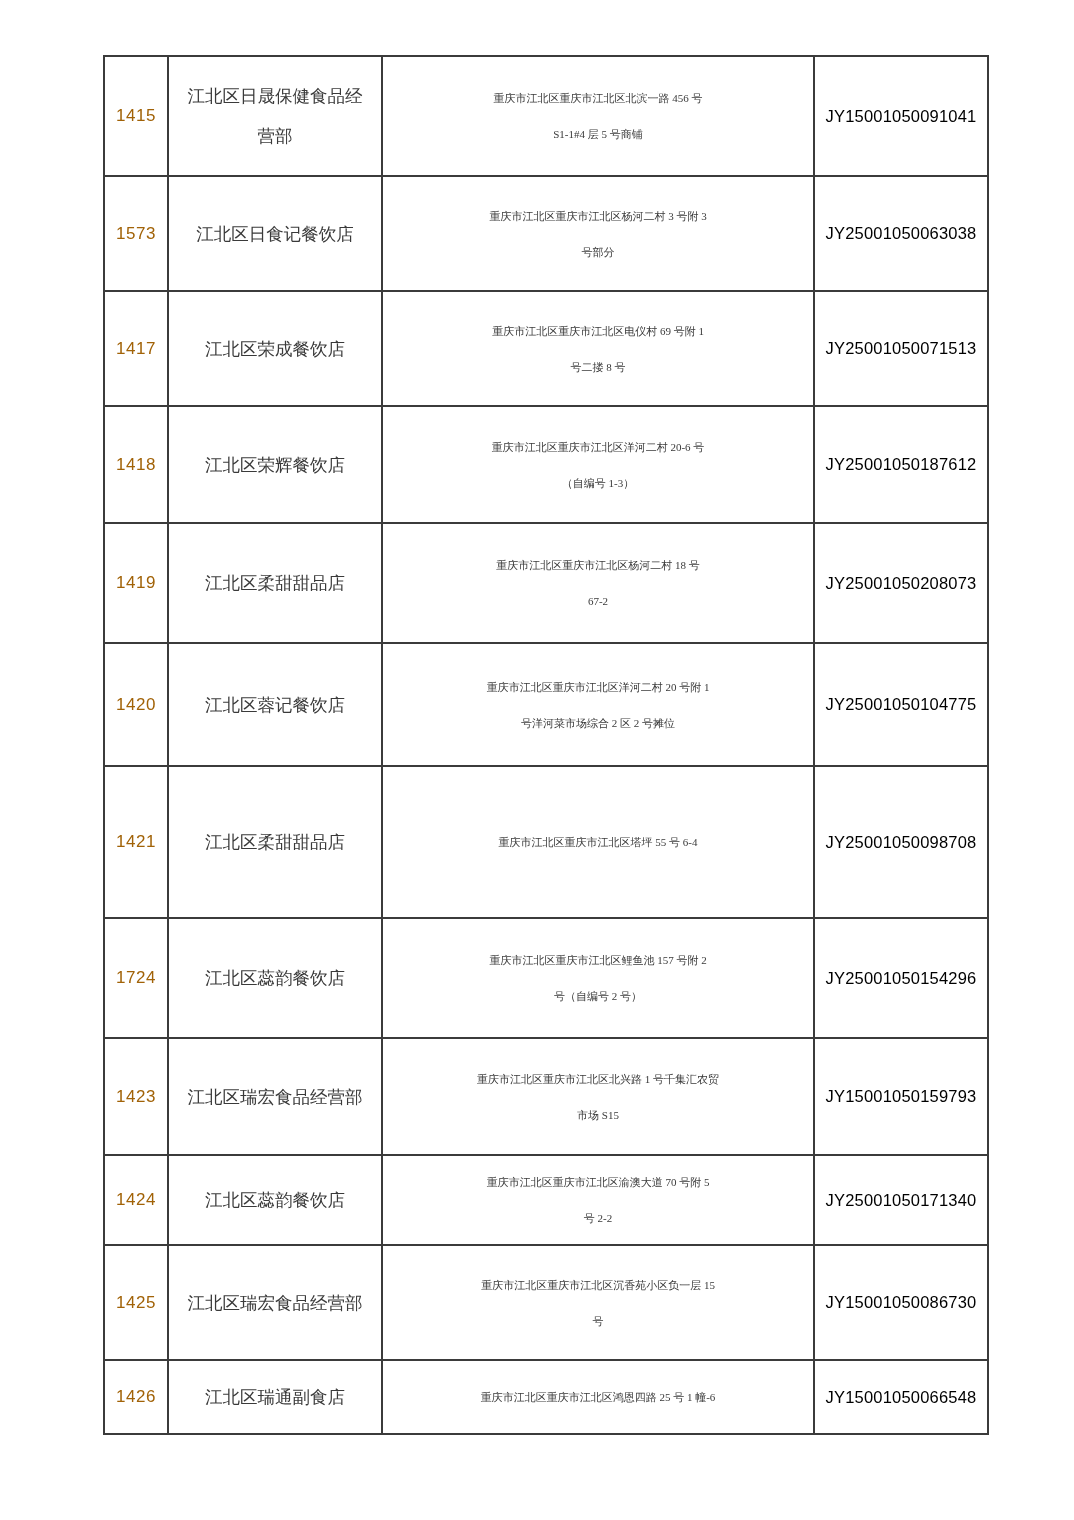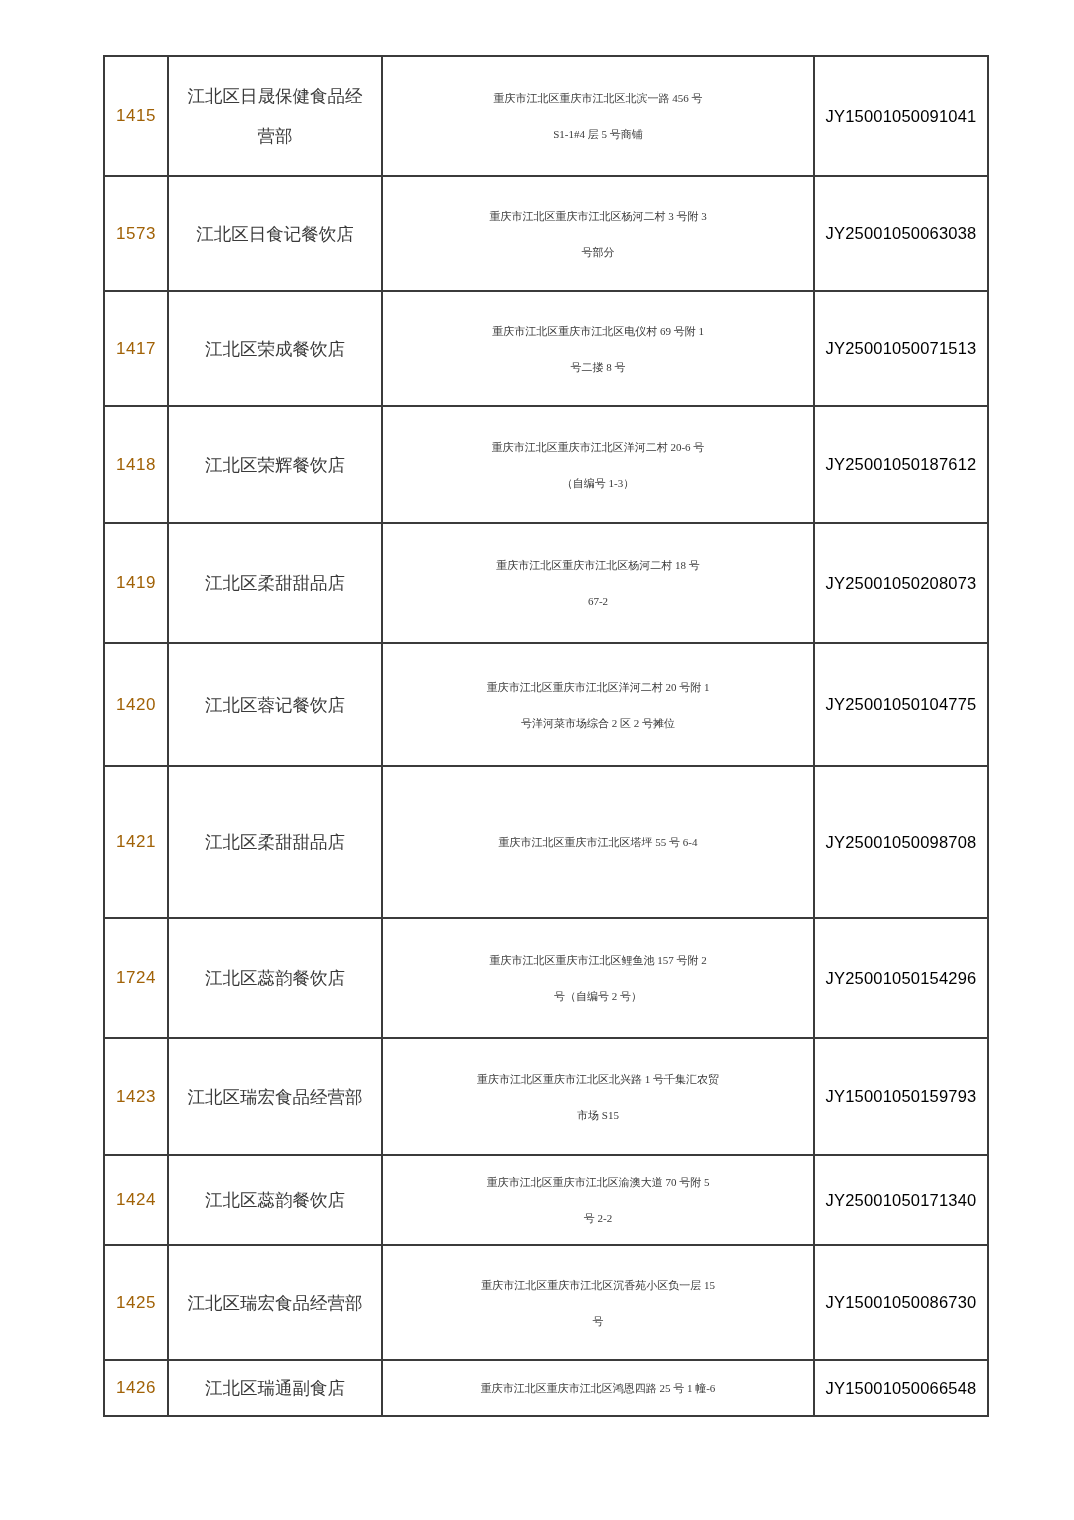--- a/index.html
+++ b/index.html
@@ -132,21 +132,21 @@
 号 2-2</td>
           <td class="lic">JY25001050171340</td>
         </tr>
         <tr style="height: 115px;">
           <td class="num">1425</td>
           <td class="name">江北区瑞宏食品经营部</td>
           <td class="addr">重庆市江北区重庆市江北区沉香苑小区负一层 15
 号</td>
           <td class="lic">JY15001050086730</td>
         </tr>
-        <tr style="height: 56px;">
+        <tr style="height: 74px;">
           <td class="num">1426</td>
           <td class="name">江北区瑞通副食店</td>
           <td class="addr">重庆市江北区重庆市江北区鸿恩四路 25 号 1 幢-6</td>
           <td class="lic">JY15001050066548</td>
         </tr>
       </tbody>
   </table>
 </div>
 
 </body></html>

